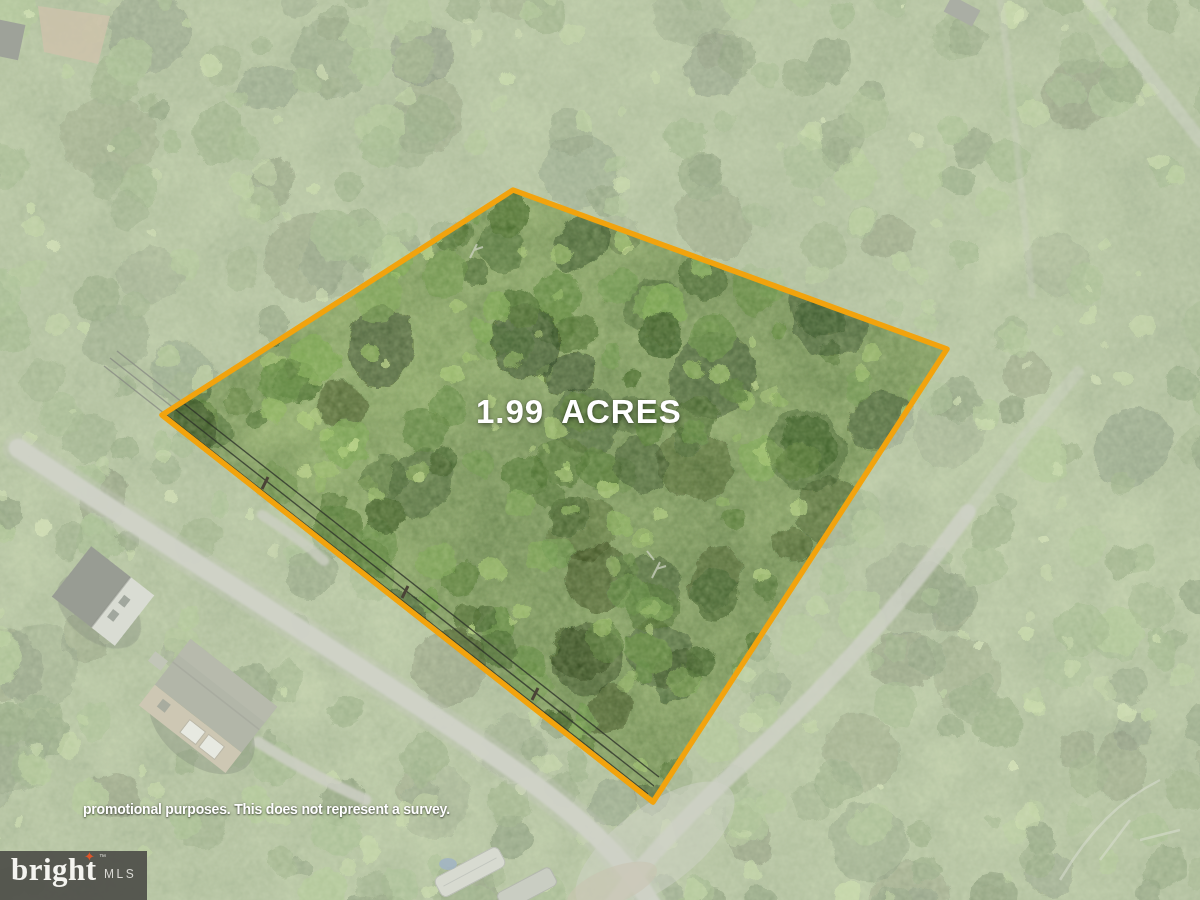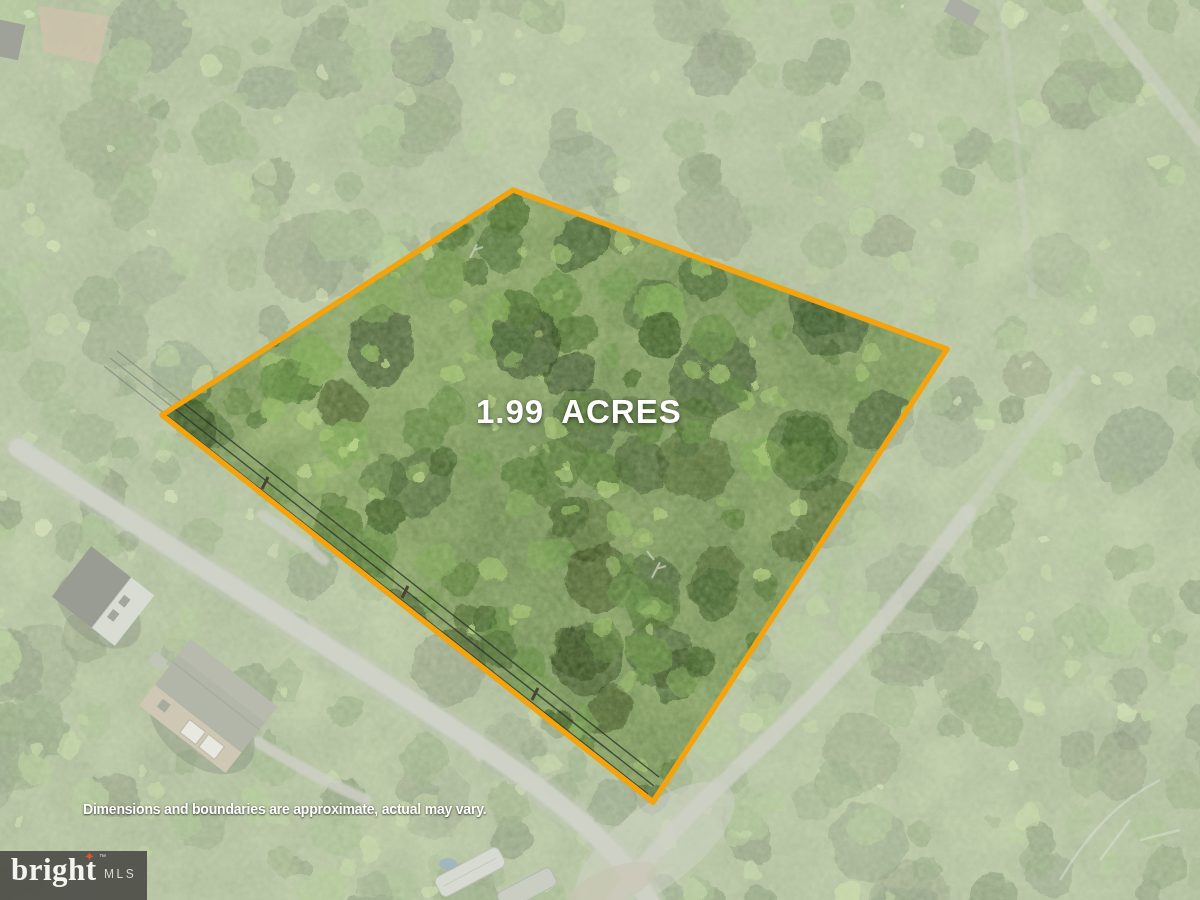--- a/index.html
+++ b/index.html
@@ -1081,21 +1081,21 @@
     </g>
 
     <path id="haze" fill="#ecefe6" fill-opacity="0.48" fill-rule="evenodd" d="M0,0H1200V900H0Z M513,190L947,349L653,802L162,415Z"></path>
 
     <polygon class="boundary" points="513,190 947,349 653,802 162,415"></polygon>
   </svg>
 
   <div class="acreage">1.99 ACRES</div>
 
   <div class="disclaimer">
-    <div>Dimensions and boundaries are approximate, actual may vary.</div>
+    <div>promotional purposes. This does not represent a survey.</div>
   </div>
 
   <div class="logo-box">
     <span class="logo-brand">bright</span>
     <span class="logo-star">✦</span>
     <span class="logo-tm">™</span>
     <span class="logo-mls">MLS</span>
   </div>
 
 </div>

